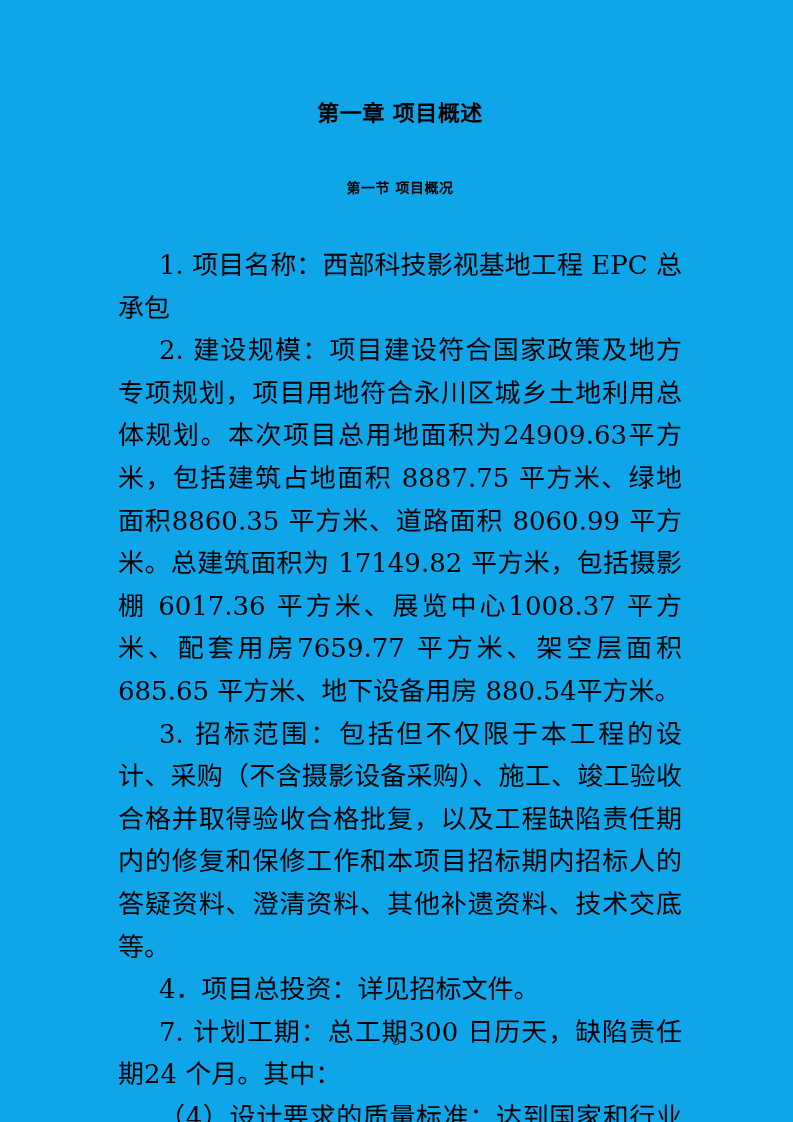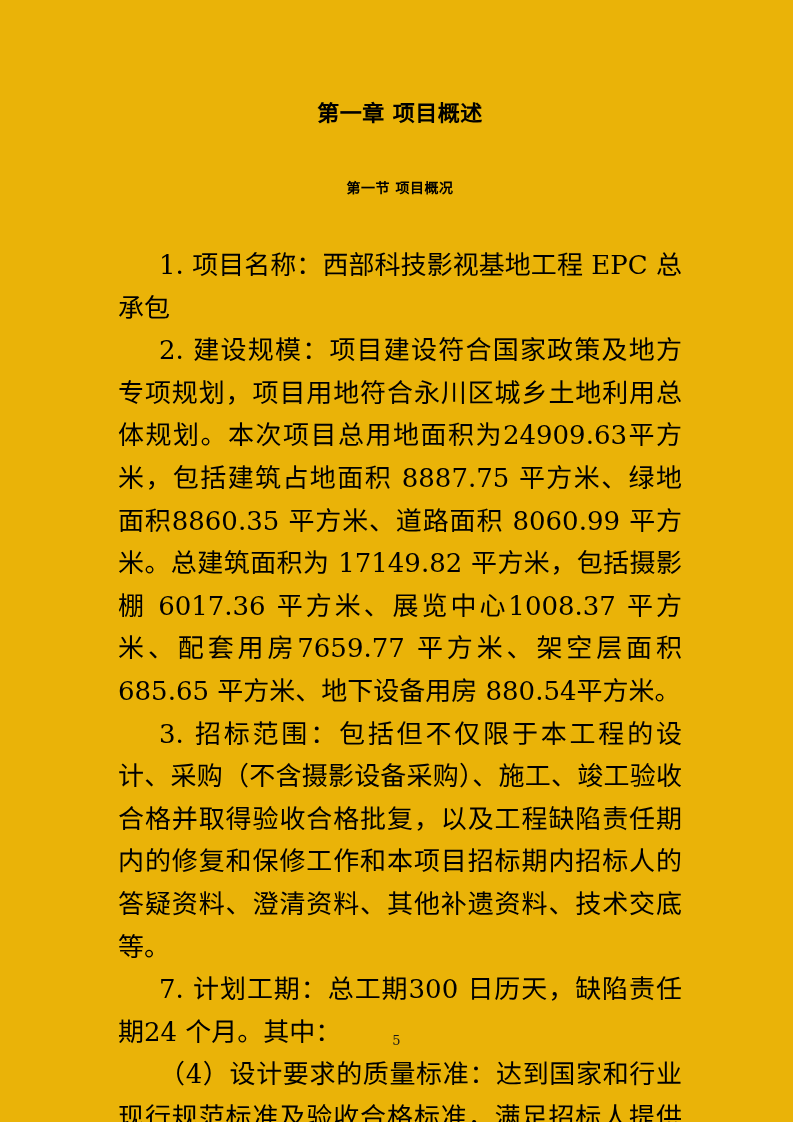--- a/index.html
+++ b/index.html
@@ -11,21 +11,21 @@
   body {
     font-family: "DejaVu Serif", "Liberation Serif", serif;
     color: #000000;
     -webkit-font-smoothing: antialiased;
   }
   .page {
     position: relative;
     width: 793px;
     height: 1122px;
     margin: 0 auto;
-    background: #eab308;
+    background: #0ea5e9;
     overflow: hidden;
     box-sizing: border-box;
   }
   
   .content {
     position: absolute;
     left: 118px;
     top: 0;
     width: 564px;
   }
@@ -113,20 +113,21 @@
     <h2 class="heading-section">第一节  项目概况</h2>
 
     <div class="body-block">
 
       <p class="para indent2 justify-full">1. 项目名称：西部科技影视基地工程 EPC  总承包</p>
 
       <p class="para indent2 justify-full">2. 建设规模：项目建设符合国家政策及地方专项规划，项目用地符合永川区城乡土地利用总体规划。本次项目总用地面积为24909.63平方米，包括建筑占地面积 8887.75 平方米、绿地面积8860.35 平方米、道路面积 8060.99 平方米。总建筑面积为 17149.82 平方米，包括摄影棚 6017.36 平方米、展览中心1008.37 平方米、配套用房7659.77 平方米、架空层面积 685.65 平方米、地下设备用房 880.54平方米。</p>
 
       <p class="para indent2 justify-full">3. 招标范围：包括但不仅限于本工程的设计、采购（不含摄影设备采购）、施工、竣工验收合格并取得验收合格批复，以及工程缺陷责任期内的修复和保修工作和本项目招标期内招标人的答疑资料、澄清资料、其他补遗资料、技术交底等。</p>
 
+      <p class="para indent2 justify-full">4．项目总投资：详见招标文件。</p>
 
       <p class="para indent2 justify-full">7. 计划工期：总工期300 日历天，缺陷责任期24 个月。其中：</p>
 
 
 
       <p class="para indent2 justify-full">（4）设计要求的质量标准：达到国家和行业现行规范标准及验收合格标准，满足招标人提供的“发包人要求”的所有要求，并通过相关部门审核。</p>
 
     </div>
   </div>
 

